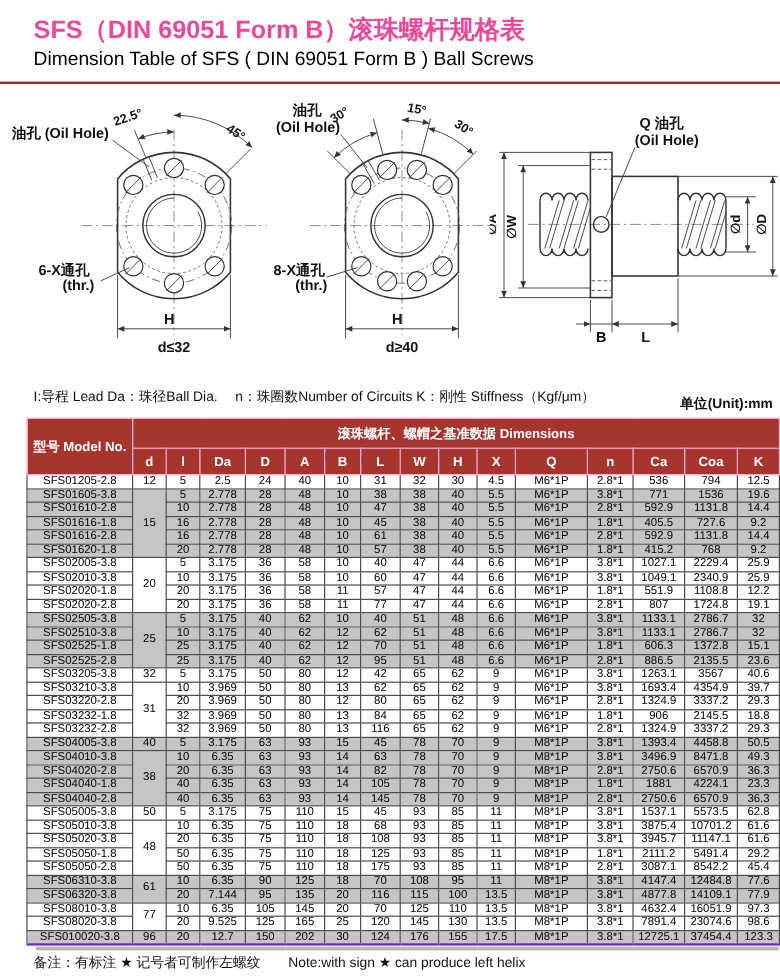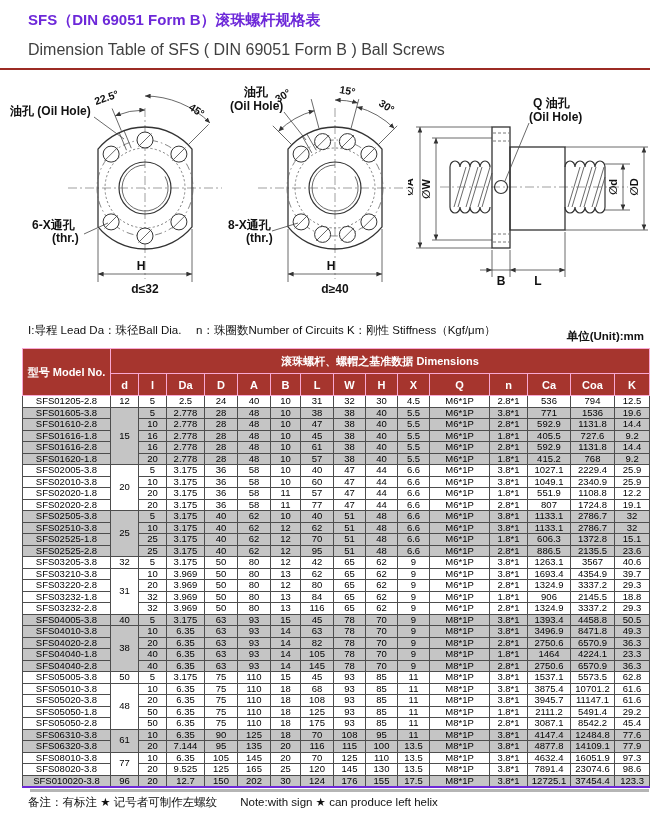--- a/index.html
+++ b/index.html
@@ -1,19 +1,19 @@
 <!DOCTYPE html>
 <html><head>
 <meta charset="utf-8">
 <style>
   html,body{margin:0;padding:0;background:#fff;}
   .page{position:relative;width:650px;height:816px;background:#fff;overflow:hidden;
         font-family:"Liberation Sans","DejaVu Sans",sans-serif;color:#111;}
-  .title{position:absolute;left:28px;top:11px;font-size:15px;font-weight:bold;color:#6d28d9;white-space:nowrap;}
-  .subtitle{position:absolute;left:28px;top:41px;font-size:16px;color:#404040;white-space:nowrap;}
+  .title{position:absolute;left:28px;top:11px;font-size:21px;font-weight:bold;color:#ec4899;white-space:nowrap;}
+  .subtitle{position:absolute;left:28px;top:41px;font-size:16px;color:#000000;white-space:nowrap;}
   .rule{position:absolute;left:0;top:68px;width:650px;height:2px;background:#9c2b24;}
   .dwg{position:absolute;}
   
   .outline{stroke:#333;stroke-width:1.3;fill:none;}
   .solid{stroke:#333;stroke-width:1.2;fill:none;}
   .thin{stroke:#444;stroke-width:0.8;fill:none;}
   .hole{stroke:#333;stroke-width:1;fill:#fff;}
   .cl{stroke:#777;stroke-width:0.7;fill:none;stroke-dasharray:9 3 2 3;}
   .bc{stroke:#666;stroke-width:0.8;fill:none;stroke-dasharray:7 3 1.5 3;}
   .dc{stroke:#666;stroke-width:0.8;fill:none;stroke-dasharray:2.2 2.2;}
@@ -668,21 +668,21 @@
           <td>6.35</td>
           <td>63</td>
           <td>93</td>
           <td>14</td>
           <td>105</td>
           <td>78</td>
           <td>70</td>
           <td>9</td>
           <td>M8*1P</td>
           <td>1.8*1</td>
-          <td>1464</td>
+          <td>1881</td>
           <td>4224.1</td>
           <td>23.3</td>
         </tr>
         <tr class="shade">
           <td>SFS04040-2.8</td>
           <td>40</td>
           <td>6.35</td>
           <td>63</td>
           <td>93</td>
           <td>14</td>

